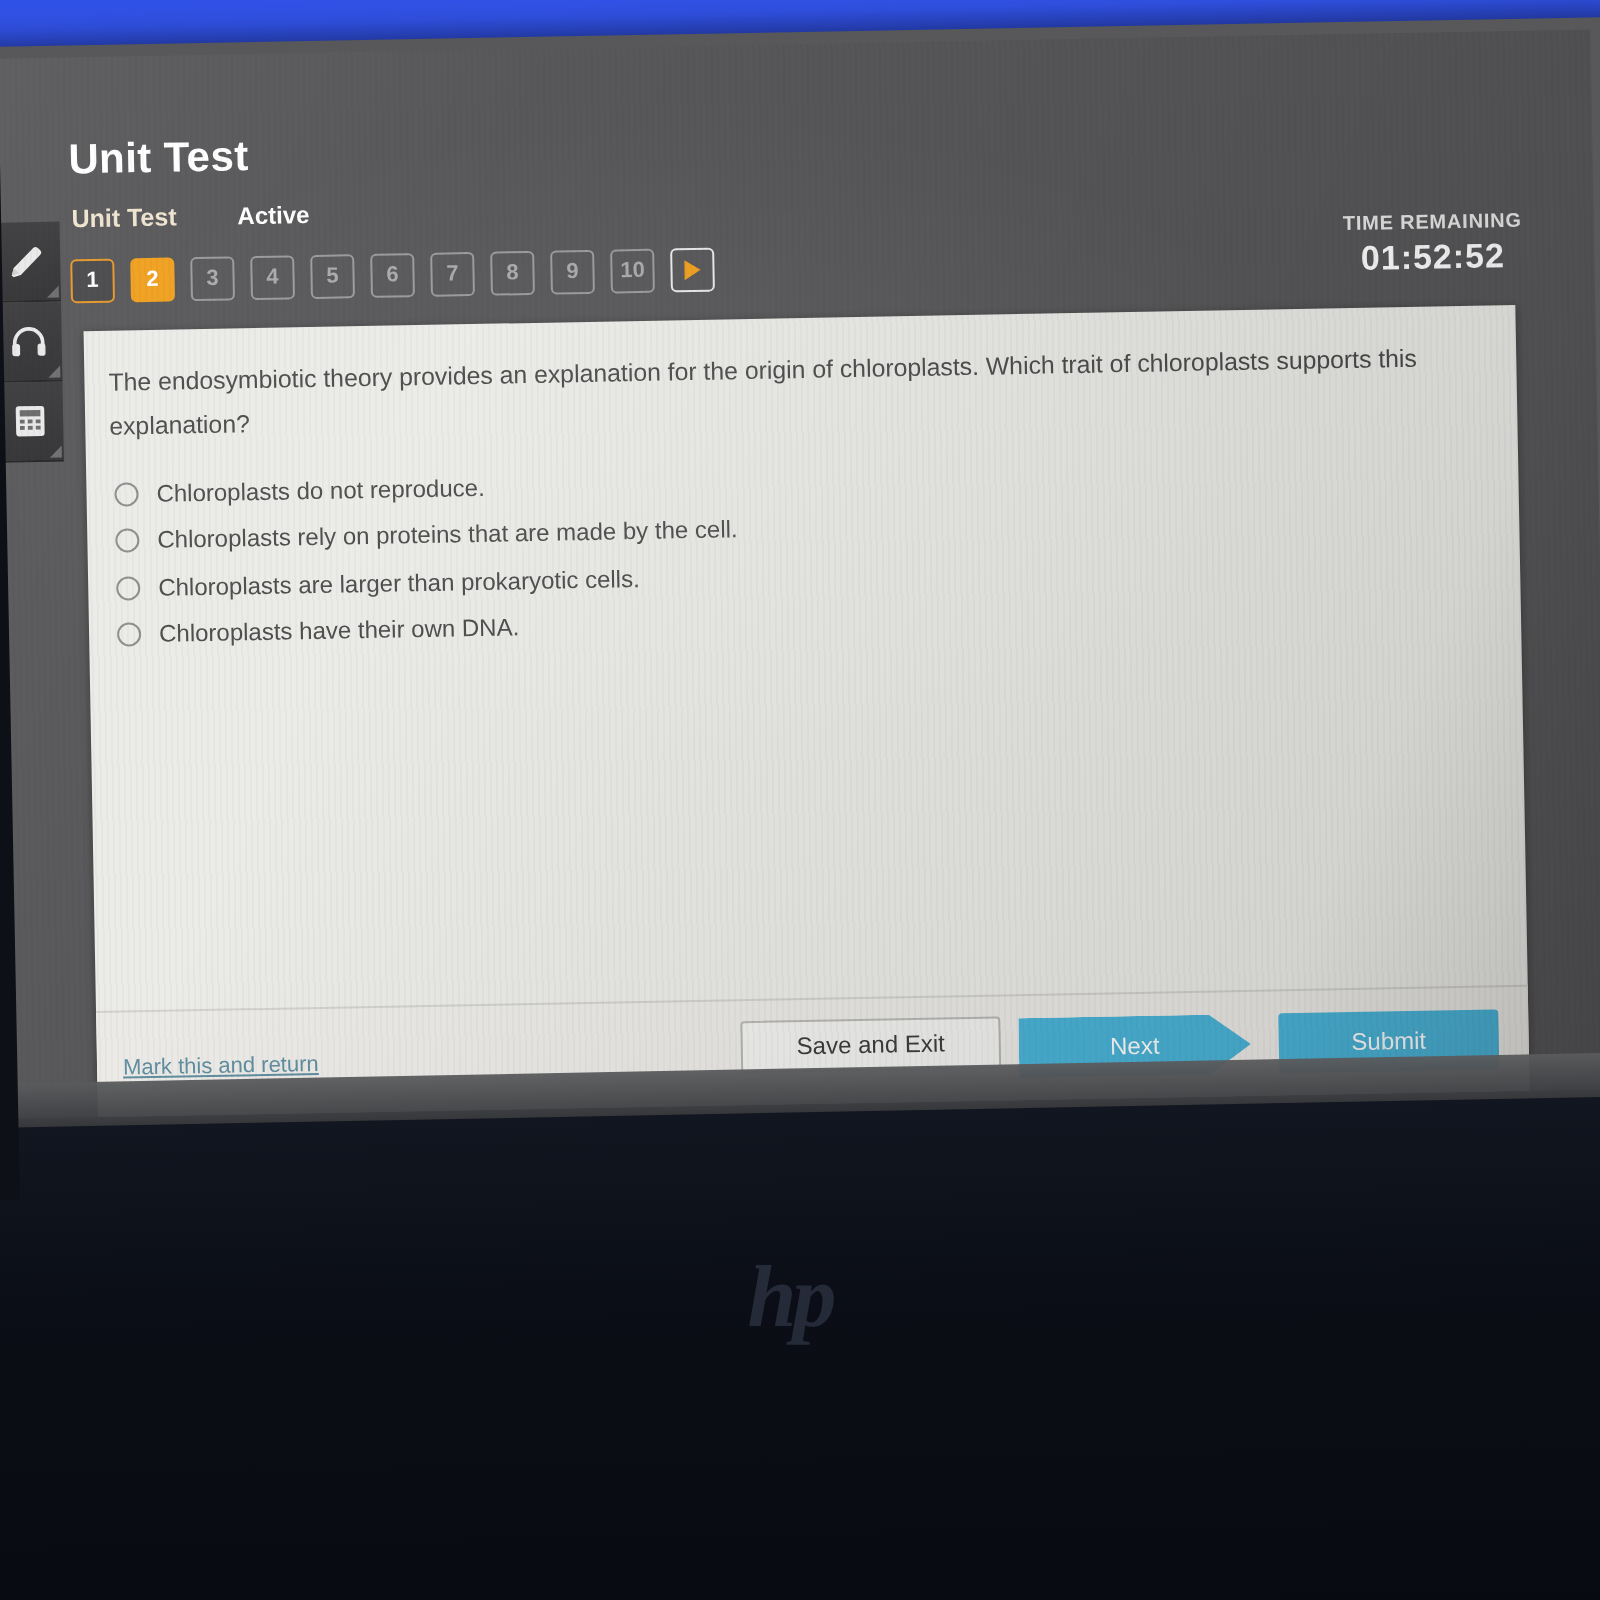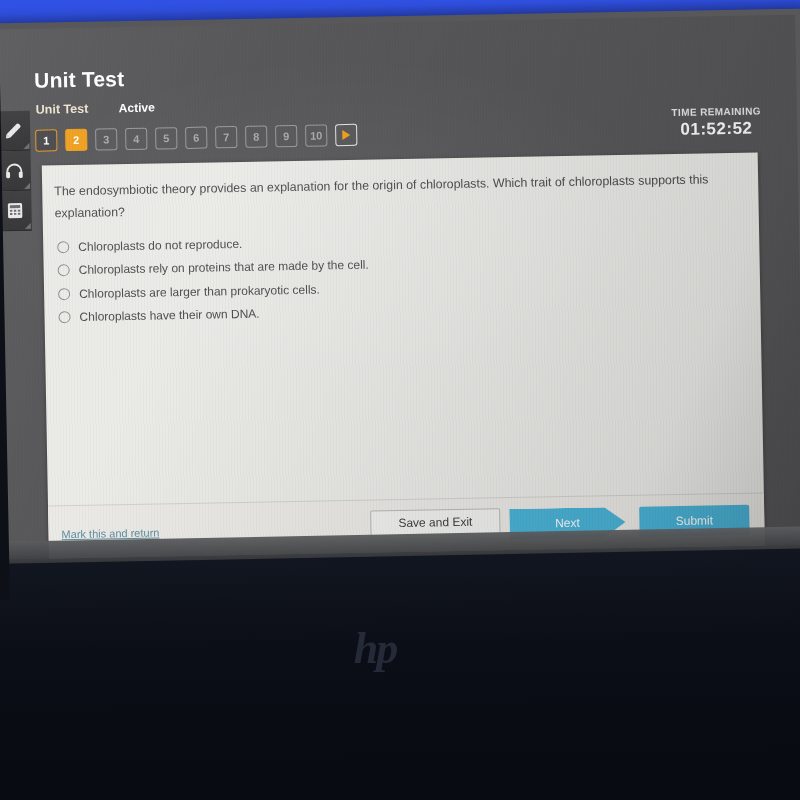--- a/index.html
+++ b/index.html
@@ -35,21 +35,21 @@
     left: -40px;
     top: 534px;
     width: 900px;
     height: 34px;
     background: linear-gradient(180deg, #5a5b5d 0%, #3c3d40 60%, #242529 100%);
     transform: rotate(-1.1deg);
     opacity: .95;
   }
   .hp-logo {
     position: absolute;
-    left: 344px;
+    left: 364px;
     top: 618px;
     width: 62px;
     height: 62px;
     border-radius: 50%;
     color: #2a3040;
     font-family: "Liberation Serif", serif;
     font-style: italic;
     font-weight: bold;
     font-size: 44px;
     line-height: 62px;

